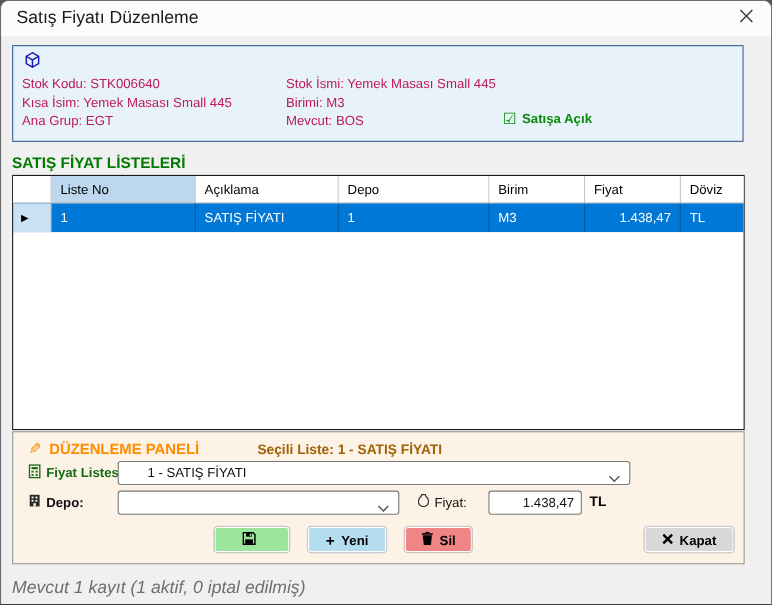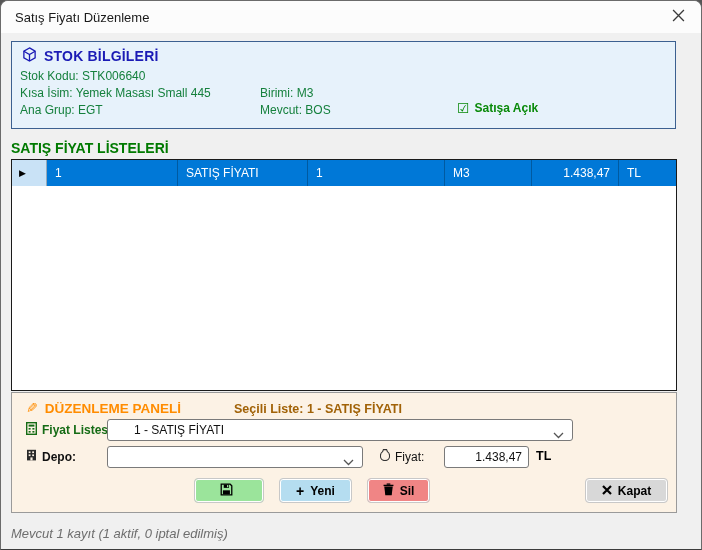--- a/index.html
+++ b/index.html
@@ -13,36 +13,36 @@
     background:#f0f0f0;
     border:1px solid #6b6b6b; border-bottom-color:#3c3c3c;
     border-radius:8px 8px 0 0;
     overflow:hidden;
   }
   
   .titlebar {
     position:absolute; left:0; top:0; width:100%; height:32px;
     background:#fcfcfc; display:flex; align-items:center;
   }
-  .titlebar .title { font-size:13px; color:#1a1a1a; padding-left:14px; }
+  .titlebar .title { font-size:16px; color:#1a1a1a; padding-left:14px; }
   .close-btn {
     position:absolute; right:0; top:0; width:46px; height:32px;
     display:flex; align-items:center; justify-content:center; cursor:pointer;
   }
   
   .stock-panel {
     position:absolute; left:10px; top:40px; width:665px; height:88px;
     background:#e7f2fb; border:1px solid #3c6090;
   }
   .stock-header {
     position:absolute; left:10px; top:5px;
     display:flex; align-items:center; gap:7px;
     color:#1b1bb5; font-weight:bold; font-size:14px; letter-spacing:0.2px;
   }
-  .stock-field { position:absolute; font-size:12px; color:#15803d; white-space:nowrap; }
+  .stock-field { position:absolute; font-size:12px; color:#be185d; white-space:nowrap; }
   .sf-l { left:8px; }
   .sf-r { left:248px; }
   .sf-row1 { top:27px; }
   .sf-row2 { top:44px; }
   .sf-row3 { top:61px; }
   .sale-status {
     position:absolute; left:445px; top:59px;
     color:#0a8a0a; font-weight:bold; font-size:12px;
     display:flex; align-items:center; gap:5px;
   }
@@ -124,21 +124,21 @@
     box-shadow:0 0 0 1px #ffffff inset;
   }
   .btn-save  { left:182px; width:70px; background:#9be49b; }
   .btn-new   { left:267px; width:73px; background:#b5ddf0; }
   .btn-del   { left:355px; width:63px; background:#f08585; }
   .btn-close { left:573px; width:83px; background:#d8d8d8; }
   .plus { font-size:14px; font-weight:bold; }
   
   .statusbar {
     position:absolute; left:10px; top:525px;
-    font-size:13px; font-style:italic; color:#6e6e6e;
+    font-size:16px; font-style:italic; color:#6e6e6e;
   }
 </style>
 </head>
 <body>
 
 <div class="window">
 
   <div class="titlebar">
     <span class="title">Satış Fiyatı Düzenleme</span>
     <div class="close-btn">
@@ -151,36 +151,45 @@
   </div>
 
   <div class="stock-panel">
     <div class="stock-header">
       <span>
         <svg width="15" height="15" viewBox="0 0 16 16">
             <path d="M8 1 14 4.5v7L8 15 2 11.5v-7z" fill="none" stroke="#1b1bb5" stroke-width="1.4"></path>
             <path d="M2 4.5 8 8l6-3.5M8 8v7" fill="none" stroke="#1b1bb5" stroke-width="1.4"></path>
           </svg>
       </span>
-      <span>STOK BİLGİLERİ</span>
     </div>
     <span class="stock-field sf-l sf-row1">Stok Kodu: STK006640</span>
+    <span class="stock-field sf-r sf-row1">Stok İsmi: Yemek Masası Small 445</span>
     <span class="stock-field sf-l sf-row2">Kısa İsim: Yemek Masası Small 445</span>
     <span class="stock-field sf-r sf-row2">Birimi: M3</span>
     <span class="stock-field sf-l sf-row3">Ana Grup: EGT</span>
     <span class="stock-field sf-r sf-row3">Mevcut: BOS</span>
     <div class="sale-status">
       <span class="chk">☑</span>
       <span>Satışa Açık</span>
     </div>
   </div>
 
   <div class="section-title">SATIŞ FİYAT LİSTELERİ</div>
 
   <div class="grid">
+    <div class="grid-header">
+      <div class="gh-cell c0"></div>
+      <div class="gh-cell c1 sel-col">Liste No</div>
+      <div class="gh-cell c2">Açıklama</div>
+      <div class="gh-cell c3">Depo</div>
+      <div class="gh-cell c4">Birim</div>
+      <div class="gh-cell c5">Fiyat</div>
+      <div class="gh-cell c6">Döviz</div>
+    </div>
     <div class="grid-row">
       <div class="row-selector">
         <span>▶</span>
       </div>
       <div class="gr-cell c1">1</div>
       <div class="gr-cell c2">SATIŞ FİYATI</div>
       <div class="gr-cell c3">1</div>
       <div class="gr-cell c4">M3</div>
       <div class="gr-cell c5 num">1.438,47</div>
       <div class="gr-cell c6">TL</div>

